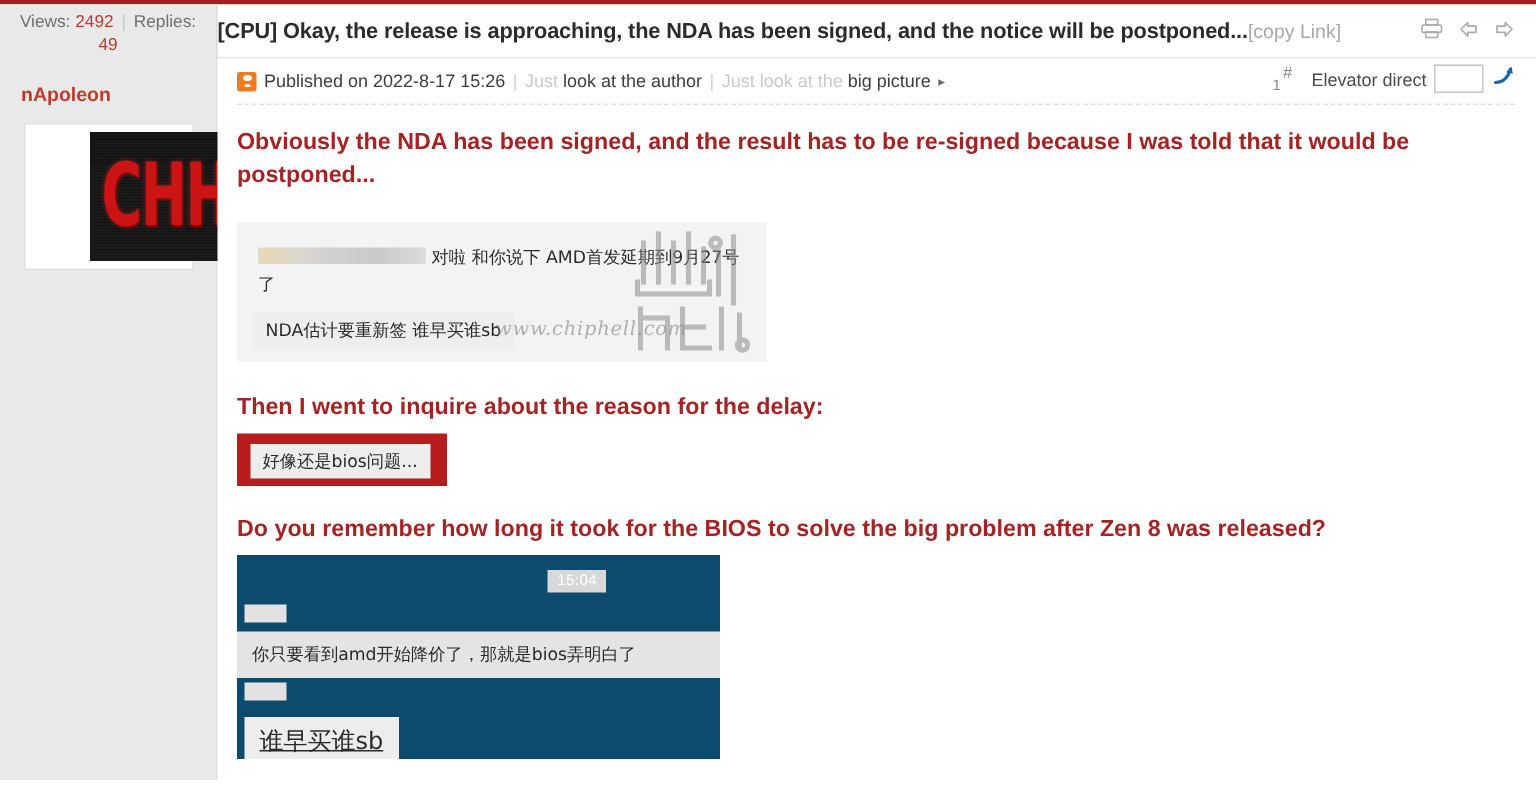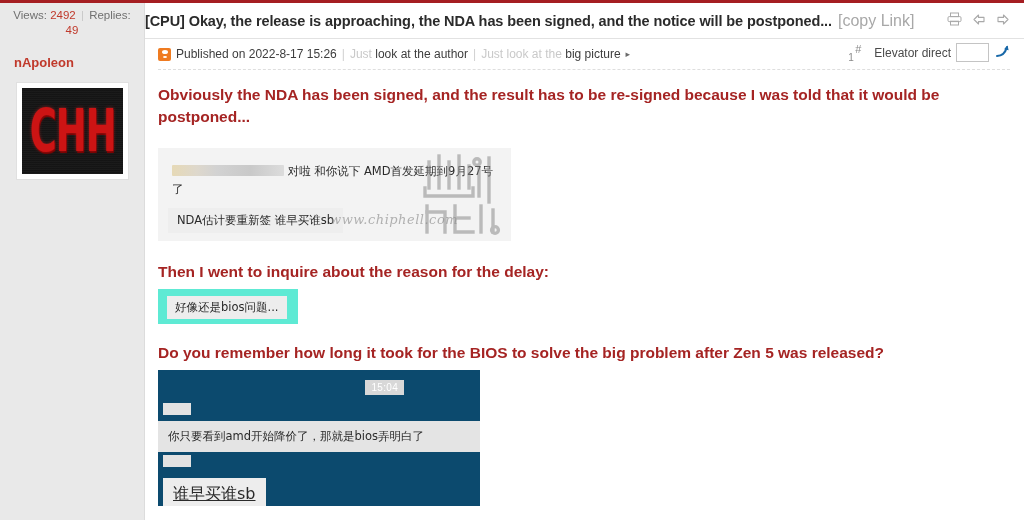--- a/index.html
+++ b/index.html
@@ -61,24 +61,23 @@
     position: relative;
   }
   .thread-title {
     font-size: 14.5px;
     font-weight: bold;
     color: #2b2b2b;
     white-space: nowrap;
     letter-spacing: -0.1px;
   }
   .copy-link {
-    font-size: 16px;
+    font-size: 13px;
     color: #a8a8a8;
     font-weight: normal;
-    margin-left: 6px;
   }
   .head-icons {
     position: absolute;
     right: 14px;
     top: 9px;
     display: flex;
     gap: 10px;
     align-items: center;
     color: #a9a9a9;
   }
@@ -118,20 +117,21 @@
   .avatar-img {
     width: 100%;
     height: 100%;
     background:
       repeating-linear-gradient(0deg, rgba(255,255,255,.025) 0 1px, rgba(0,0,0,.04) 1px 2px),
       #151515;
     display: flex;
     align-items: center;
     justify-content: center;
     overflow: hidden;
+    margin-left: 38px;
   }
   .chh {
     font-family: "DejaVu Sans", sans-serif;
     font-weight: bold;
     font-size: 40px;
     line-height: 40px;
     letter-spacing: -1px;
     color: #cc1414;
     transform: scaleY(1.45) scaleX(0.92);
     text-shadow: 0 0 3px rgba(255,40,40,.55), 1px 1px 0 #6b0000;
@@ -266,21 +266,21 @@
     position: absolute;
     right: 4px; top: 4px;
     width: 92px; height: 88px;
     opacity: .55;
   }
 
   
   .shot2 {
     width: 140px;
     height: 35px;
-    background: #5eead4;
+    background: #b91c1c;
     position: relative;
     margin-top: 2px;
   }
   .s2-bubble {
     position: absolute;
     left: 9px; top: 7px;
     background: #ededed;
     padding: 4px 8px;
     font-size: 11.5px;
     color: #2a2a2a;
@@ -463,21 +463,21 @@
       <div class="gap-2"></div>
 
       <div class="red-head">Then I went to inquire about the reason for the delay:</div>
 
       <div class="shot2">
         <div class="s2-bubble">好像还是bios问题...</div>
       </div>
 
       <div class="gap-3"></div>
 
-      <div class="red-head">Do you remember how long it took for the BIOS to solve the big problem after Zen 5 was released?</div>
+      <div class="red-head">Do you remember how long it took for the BIOS to solve the big problem after Zen 8 was released?</div>
 
       <div class="shot3">
         <div class="s3-time">15:04</div>
         <div class="s3-redact1"></div>
         <div class="s3-msg1">你只要看到amd开始降价了，那就是bios弄明白了</div>
         <div class="s3-redact2"></div>
         <div class="s3-msg2">谁早买谁sb</div>
       </div>
 
     </div>

